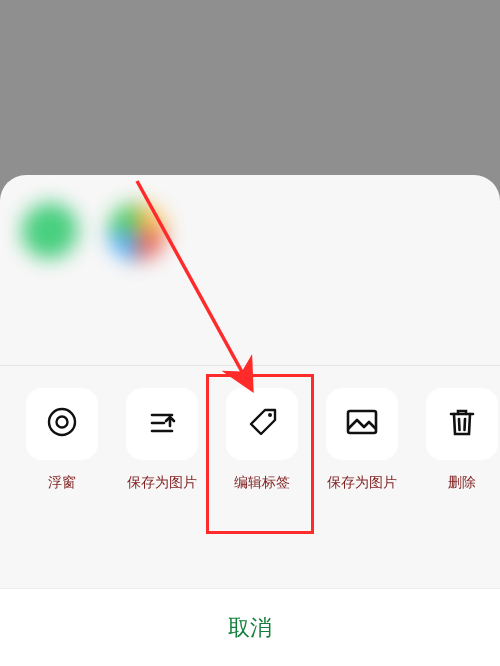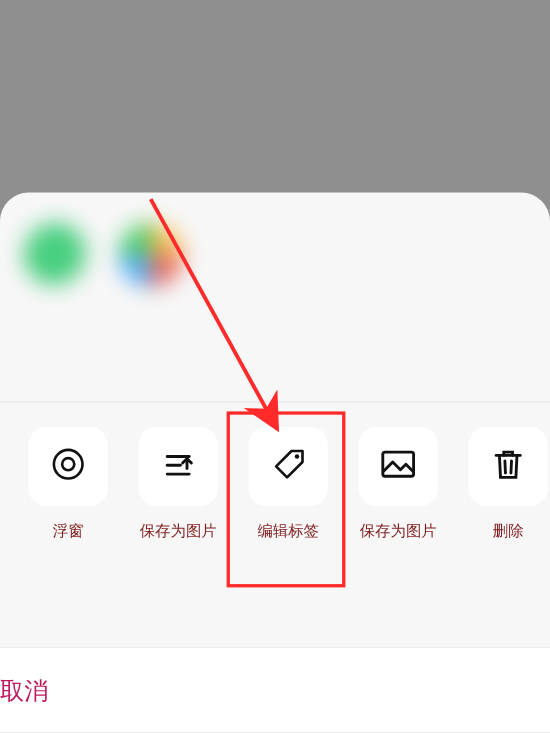--- a/index.html
+++ b/index.html
@@ -69,23 +69,23 @@
     text-align: center;
     white-space: nowrap;
   }
   .cancel-bar {
     position: absolute;
     left: 0; right: 0; bottom: 0;
     height: 78px;
     background: #ffffff;
     display: flex;
     align-items: center;
-    justify-content: flex-start;
+    justify-content: center;
     font-size: 22px;
-    color: #be185d;
+    color: #15803d;
     border-top: 1px solid #eeeeee;
   }
   .highlight-box {
     position: absolute;
     border: 3px solid #ff2a2a;
     pointer-events: none;
   }
   svg.arrow {
     position: absolute;
     left: 0; top: 0;

